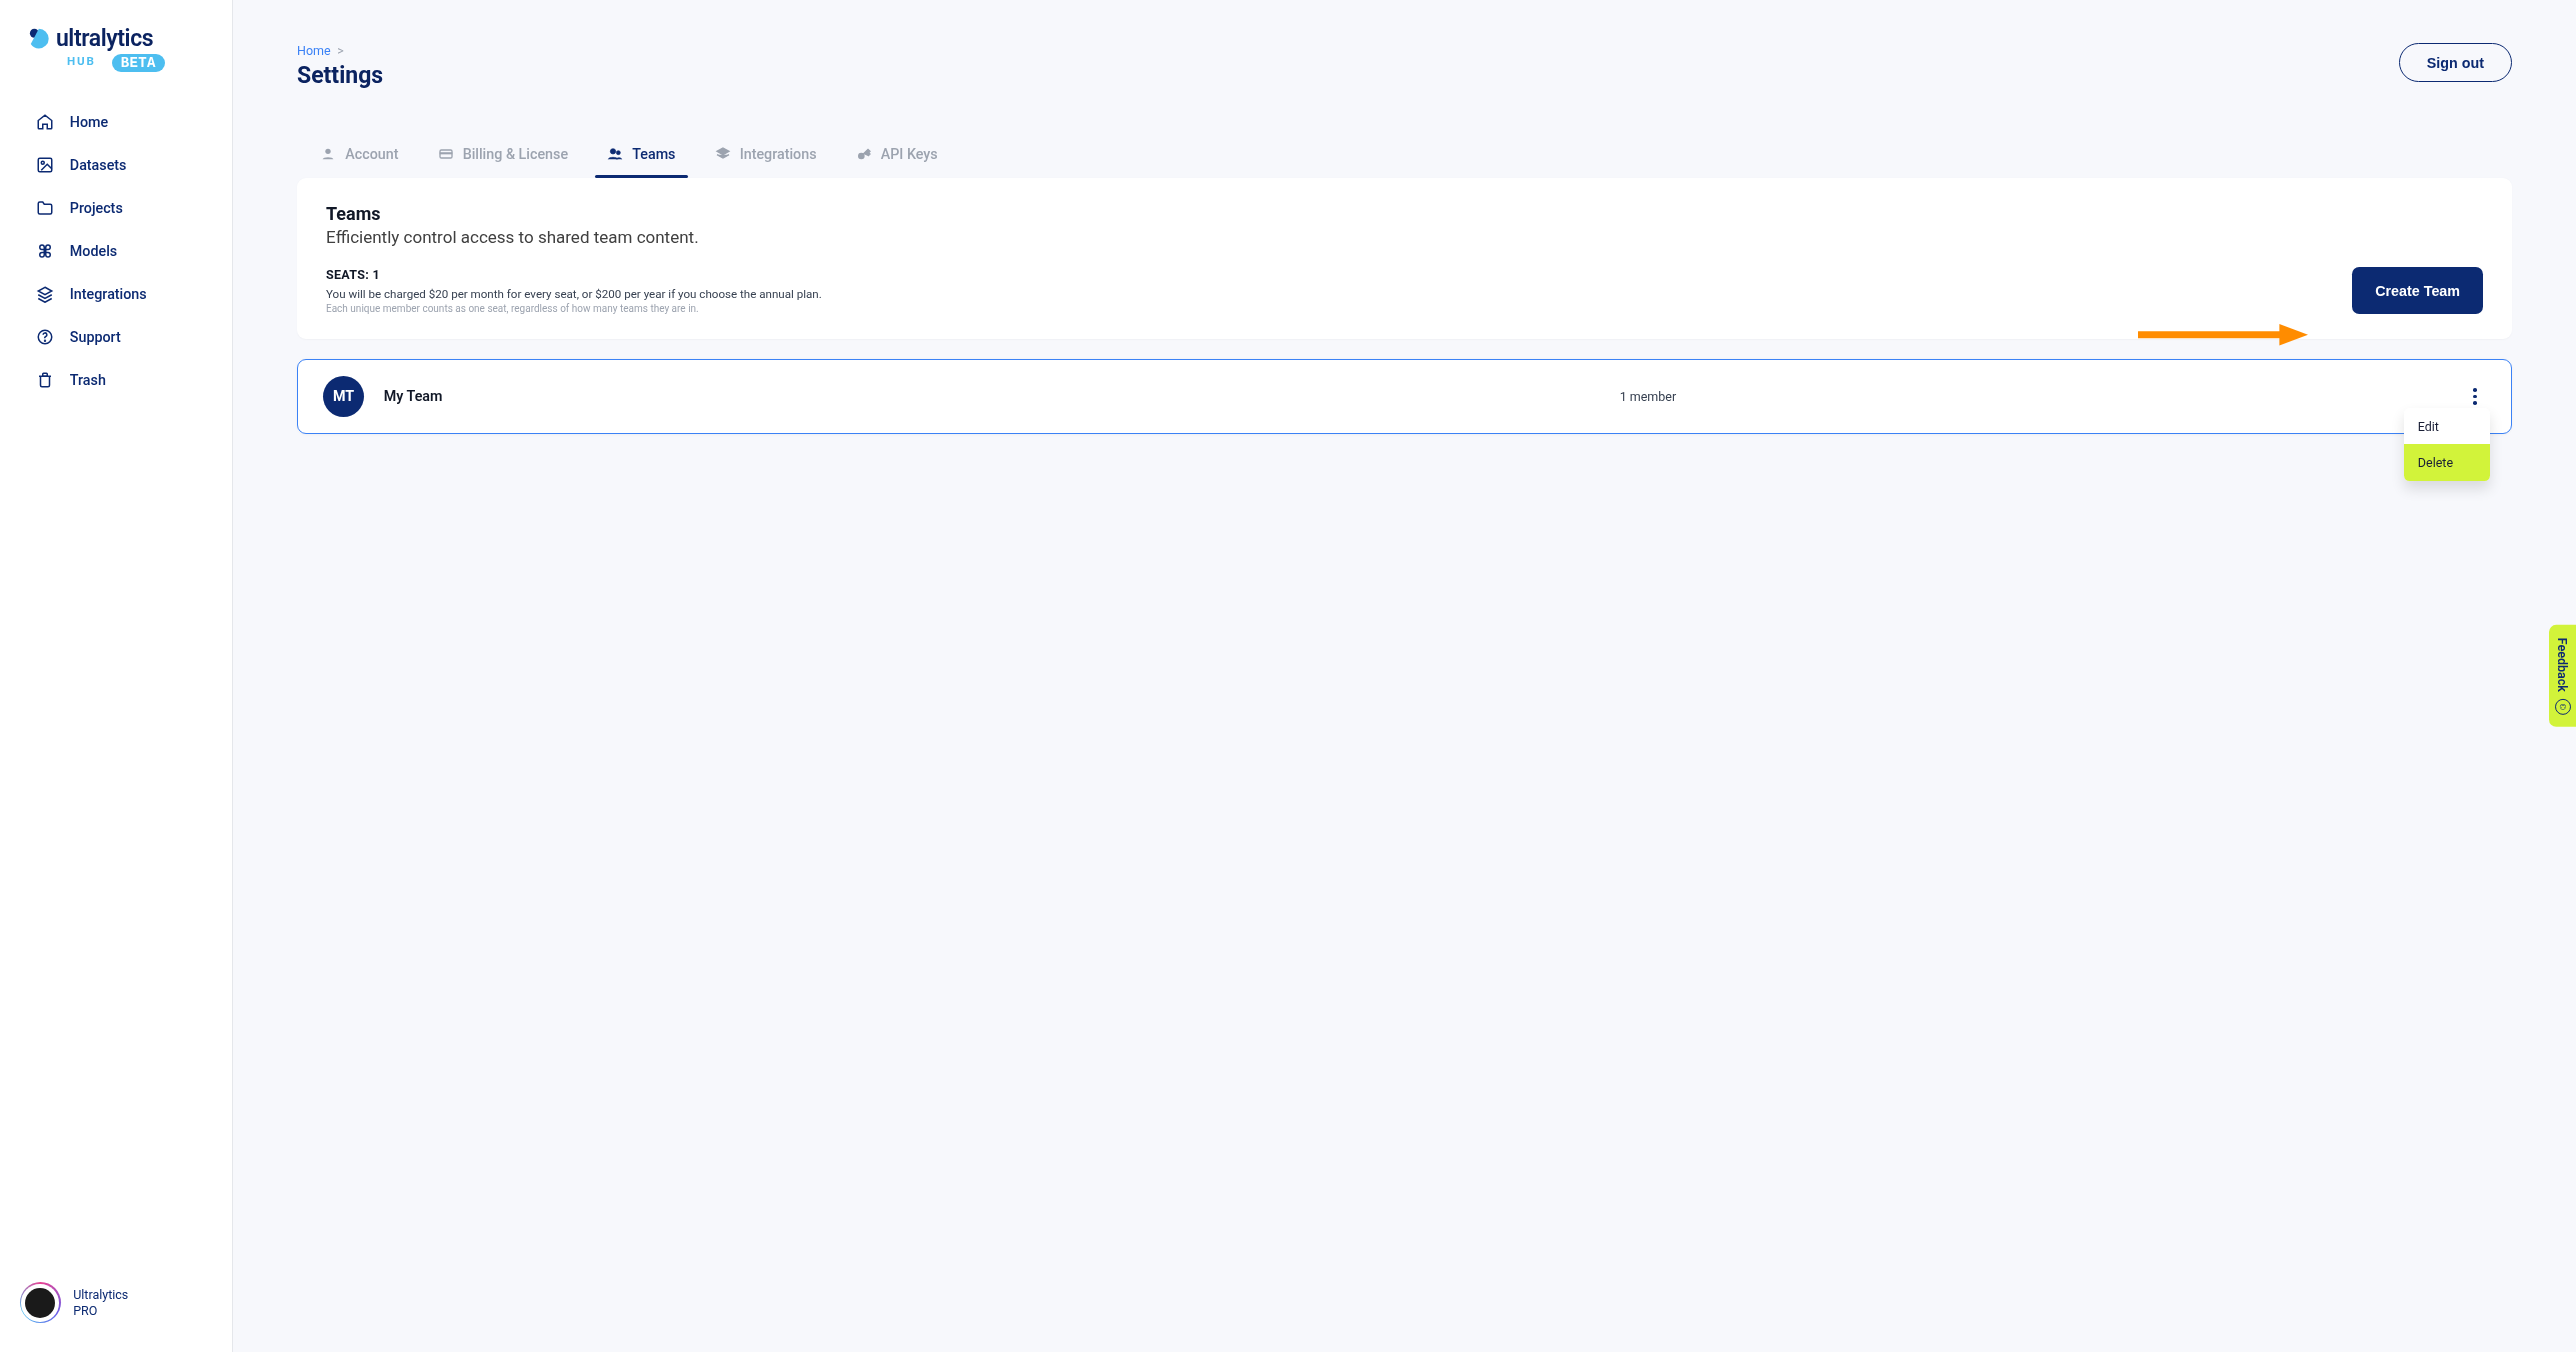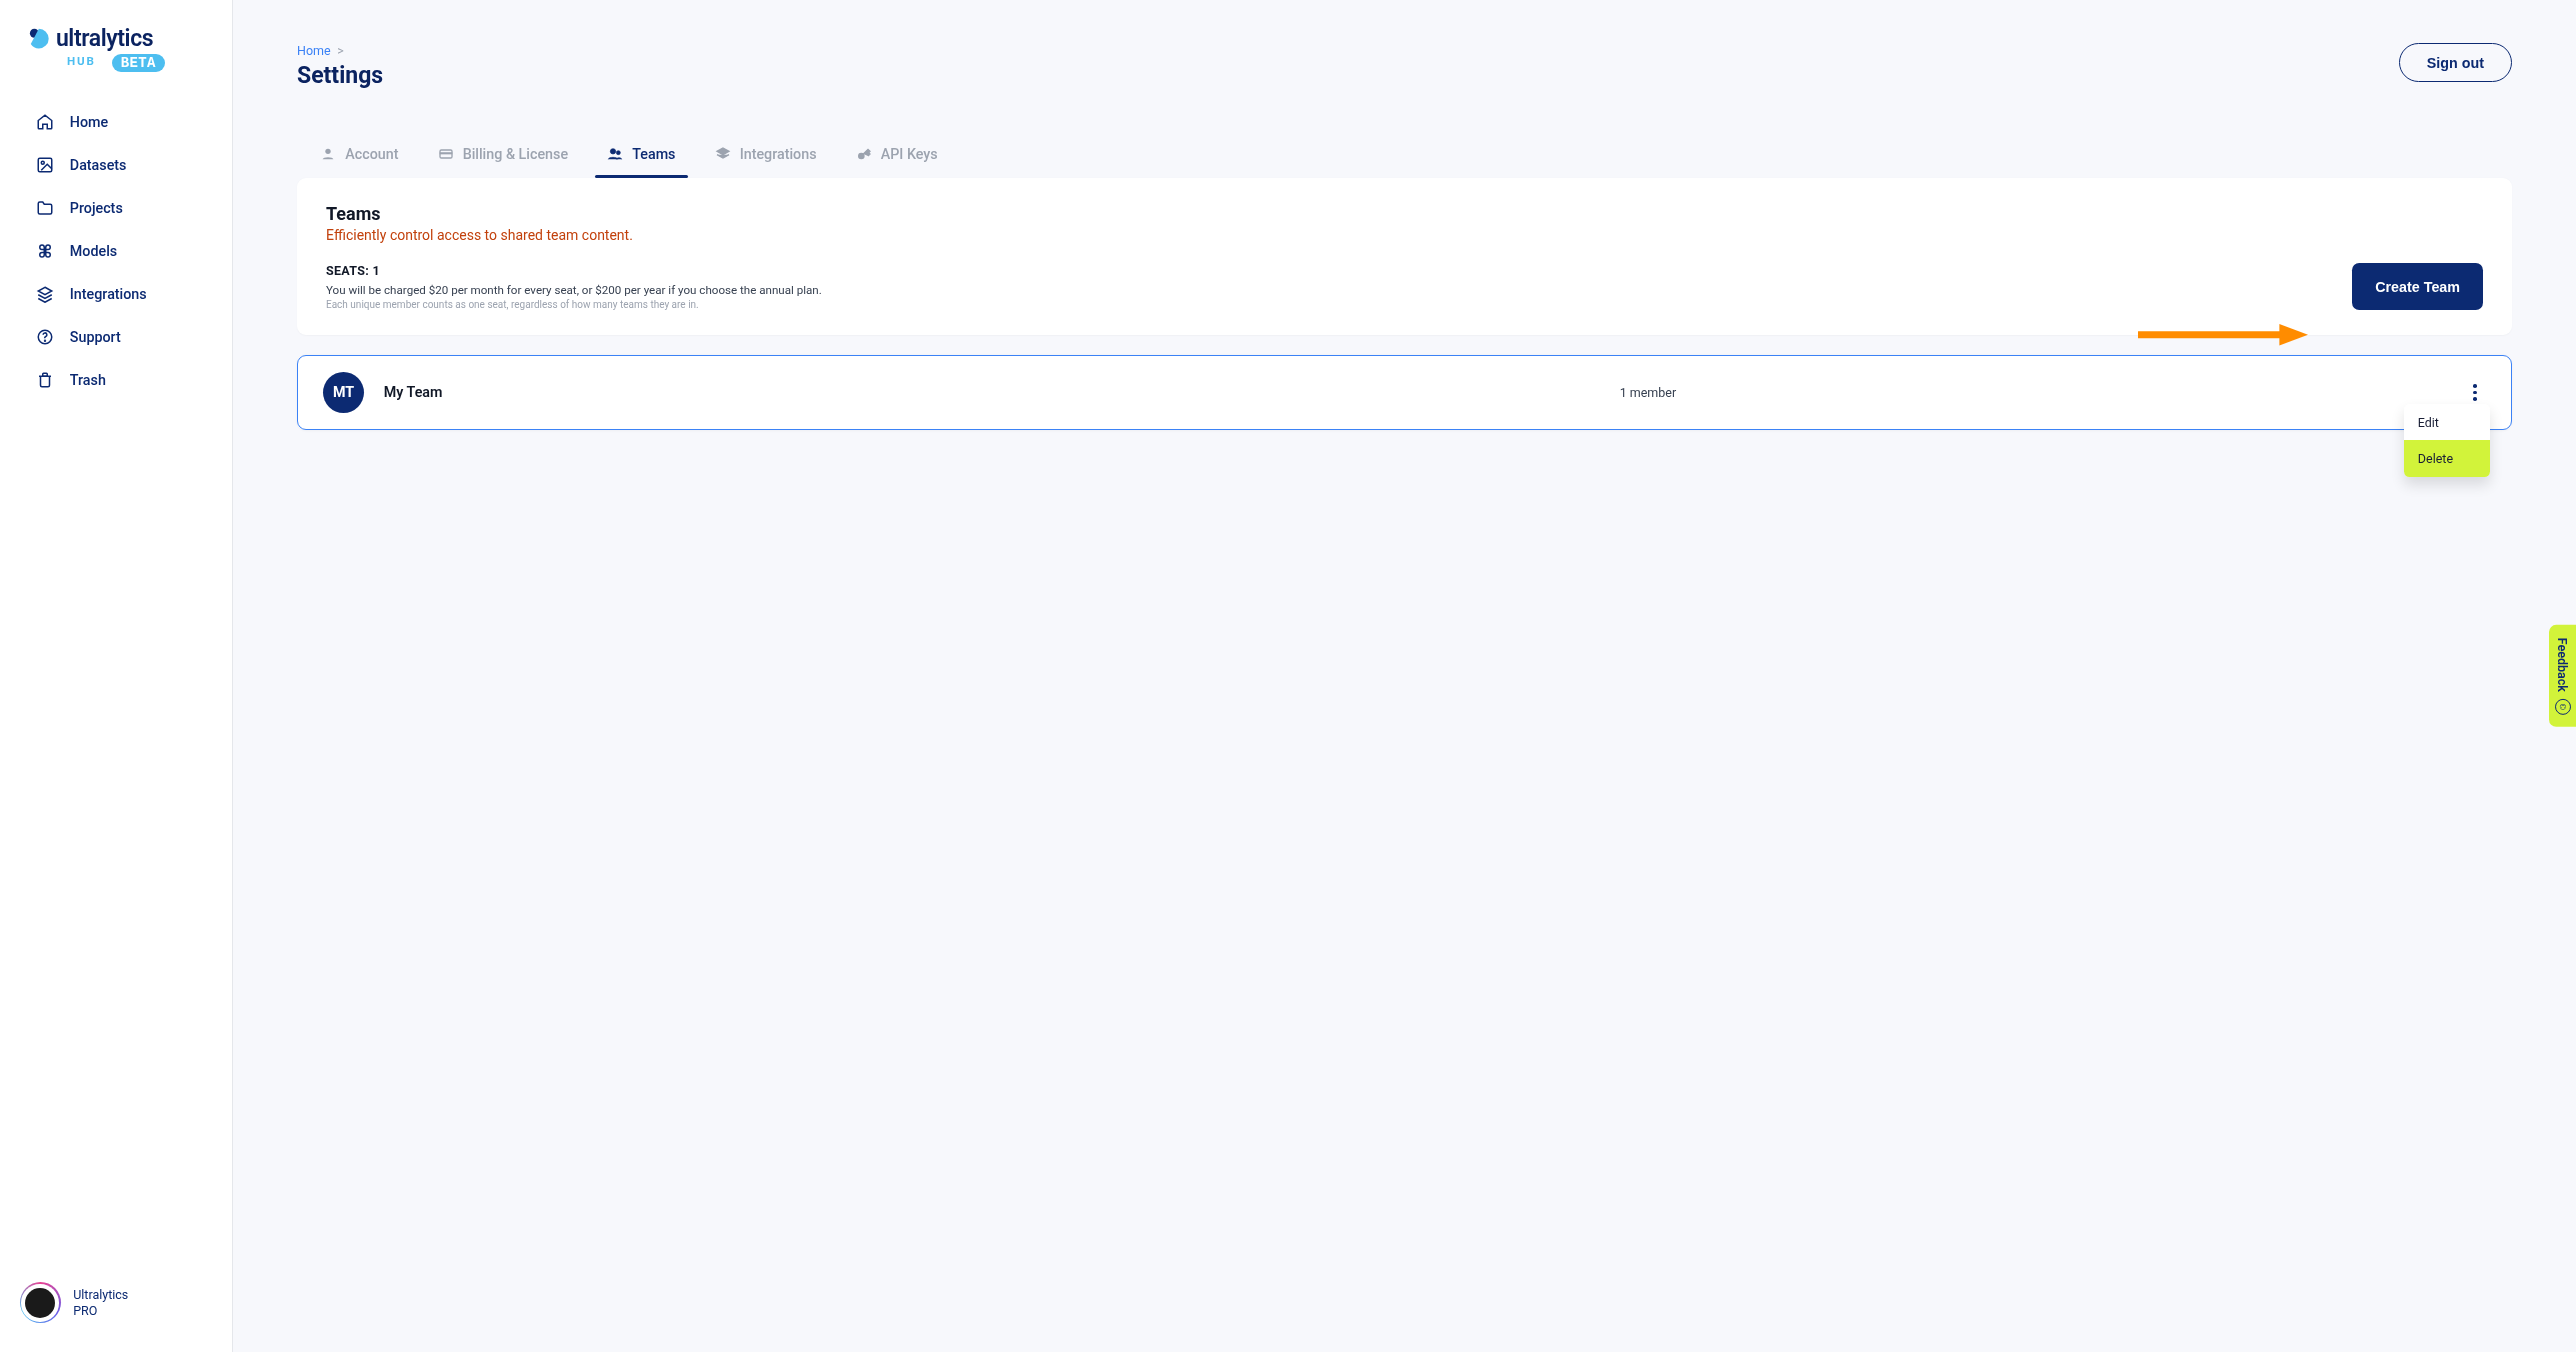--- a/index.html
+++ b/index.html
@@ -116,21 +116,21 @@
   }
 
   
   .card {
     background: var(--white); border-radius: 9px;
     margin-top: 0; padding: 25px 29px 25px 29px;
     box-shadow: 0 0.9px 1.8px rgba(0,0,0,0.03);
   }
   .card-head-row{ display:flex; justify-content:space-between; }
   .card-title { font-size:18px; font-weight:700; margin:0 0 3.6px 0; color:#111827;}
-  .card-sub { font-size:14px; color:#c2410c; margin:0 0 19.7px 0;}
+  .card-sub { font-size:17px; color:#404040; margin:0 0 19.7px 0;}
   .seats-label { font-size:12.5px; font-weight:700; color:#111827; margin:0 0 5.4px 0; letter-spacing:0.3px;}
   .seats-info1 { font-size:11.6px; color:#374151; margin:0;}
   .seats-info2 { font-size:10px; color: var(--text-light); margin:1.8px 0 0 0;}
   .create-btn {
     background: var(--navy); color:#fff; border:none;
     border-radius:7.2px; padding:12.5px 23px; font-size:14.3px; font-weight:600; cursor:pointer;
   }
 
   
   .team-card {

